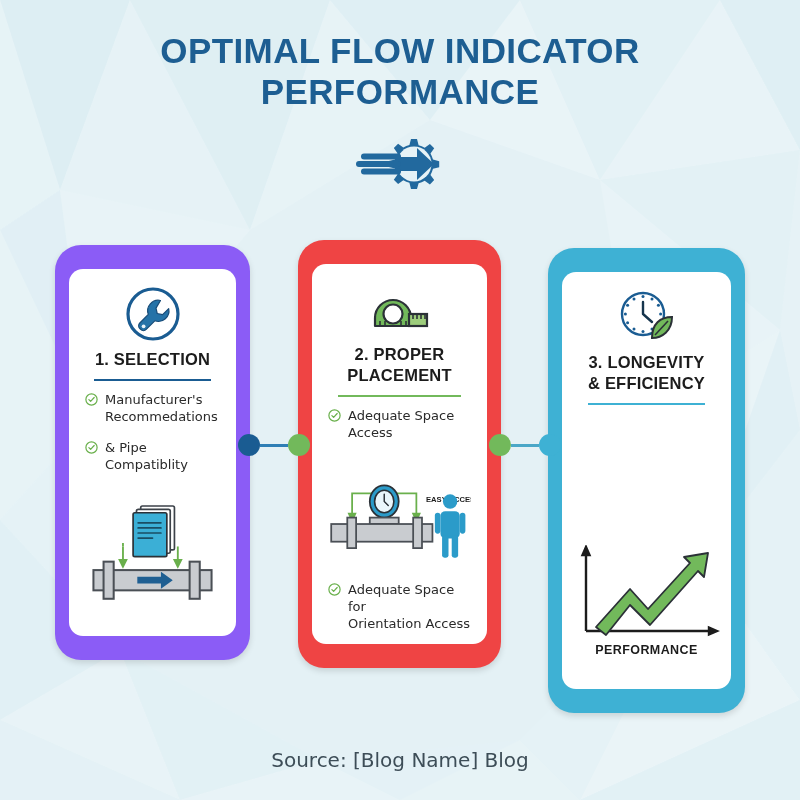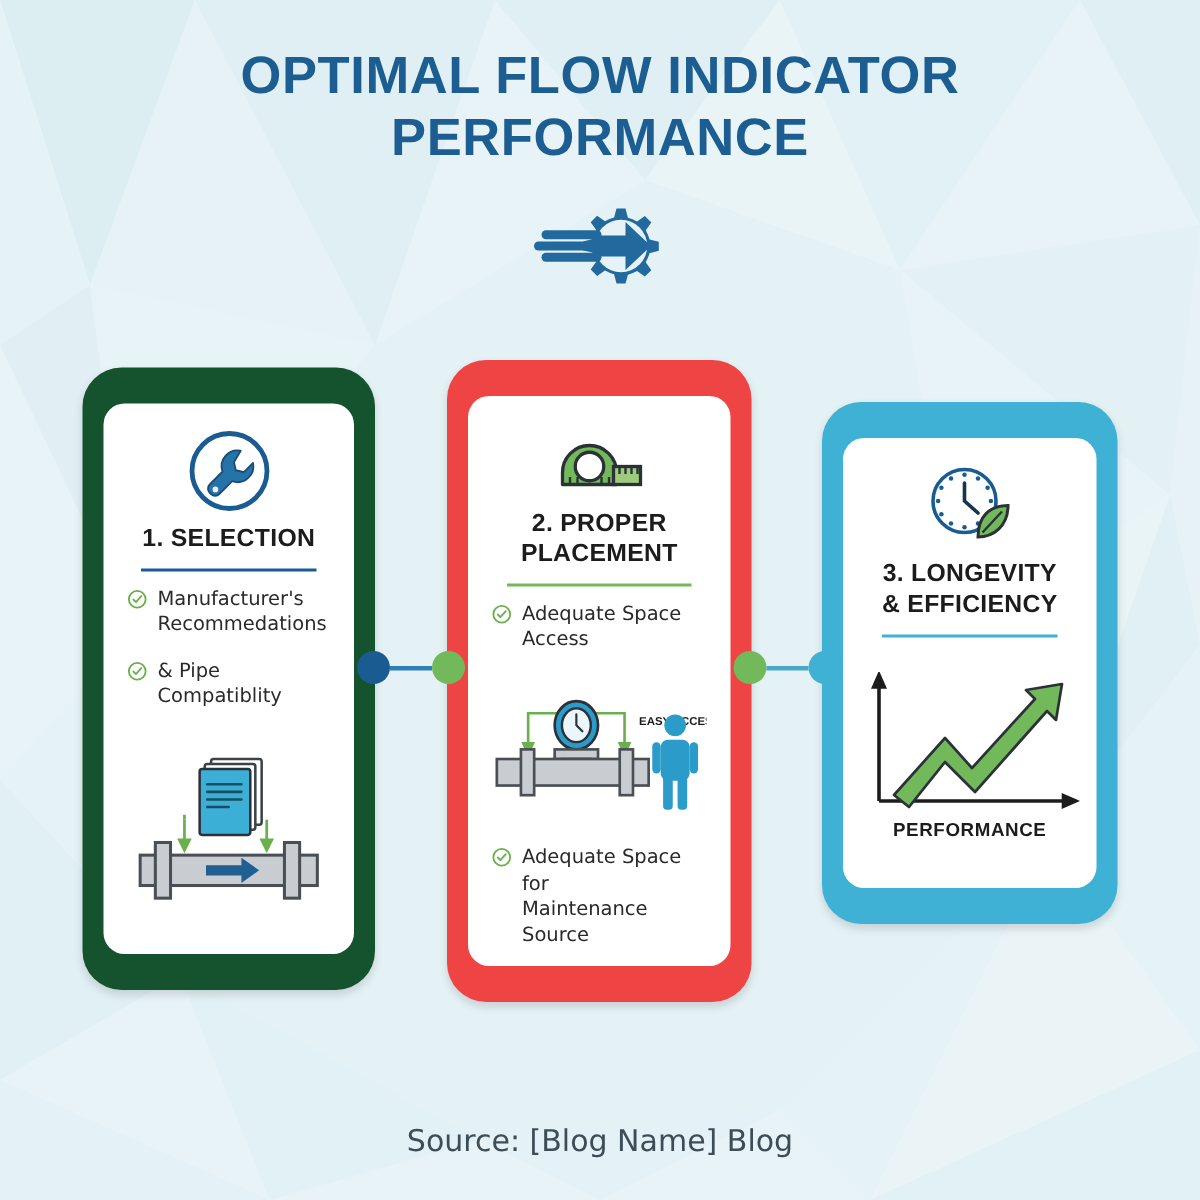--- a/index.html
+++ b/index.html
@@ -217,21 +217,21 @@
 
         <rect x="13" y="20.5" width="40" height="6" rx="3"></rect>
         <rect x="8" y="28" width="45" height="6" rx="3"></rect>
         <rect x="13" y="35.5" width="40" height="6" rx="3"></rect>
       </g>
     </svg>
   </div>
 
   <div id="cards">
 
-    <div class="card-outer" style="left:55px; top:5px; width:195px; height:415px; background:#14532d;">
+    <div class="card-outer" style="left:55px; top:5px; width:195px; height:415px; background:#8b5cf6;">
       <div class="card-inner">
         <div class="card-body">
           <div class="card-icon">
             <svg width="58" height="58" viewBox="0 0 58 58">
               <circle cx="29" cy="29" r="25" fill="none" stroke="#1a5c92" stroke-width="3.2"></circle>
               <g fill="#2573a8" stroke="#184c78" stroke-width="1.2" stroke-linejoin="round">
                 <path d="M36.5 15.5 a10.6 10.6 0 0 0 -12.2 13.9 L15.8 38 a3.9 3.9 0 0 0 0 5.5 l0.9 0.9 a3.9 3.9 0 0 0 5.5 0 l8.6-8.6 a10.6 10.6 0 0 0 13.9-12.2 l-6.1 6.1 -5.4-1.2 -1.2-5.4 z"></path>
               </g>
               <circle cx="19.6" cy="41.3" r="1.9" fill="#e9f2f8"></circle>
             </svg>
@@ -382,29 +382,29 @@
           </div>
 
           <div class="bullets" style="margin-bottom:2px;">
             <div class="bullet" style="margin-bottom:0;">
               <svg class="bullet-check" width="13" height="13" viewBox="0 0 16 16">
                 <circle cx="8" cy="8" r="6.9" fill="none" stroke="#6ab04c" stroke-width="1.5"></circle>
                 <path d="M4.8 8.2 L6.9 10.3 L11.3 5.5" fill="none" stroke="#6ab04c" stroke-width="1.5" stroke-linecap="round" stroke-linejoin="round"></path>
               </svg>
               <div class="bullet-text">
                 <div>Adequate Space for</div>
-                <div>Maintenance Source</div>
+                <div>Orientation Access</div>
               </div>
             </div>
           </div>
         </div>
       </div>
     </div>
 
-    <div class="card-outer" style="left:548px; top:8px; width:197px; height:348px; background:#3eb1d4;margin-top:20px;">
+    <div class="card-outer" style="left:548px; top:8px; width:197px; height:465px; background:#3eb1d4;">
       <div class="card-inner">
         <div class="card-body">
           <div class="card-icon">
             <svg width="62" height="56" viewBox="0 0 62 56">
               <circle cx="27" cy="25" r="21" fill="none" stroke="#1a5c92" stroke-width="2.4"></circle>
               <g fill="#1a5c92">
                 <circle cx="27" cy="7.5" r="1.5"></circle>
                   <circle cx="36" cy="10" r="1.5"></circle>
                 <circle cx="42.4" cy="16.2" r="1.5"></circle>
                   <circle cx="44.6" cy="25" r="1.5"></circle>

